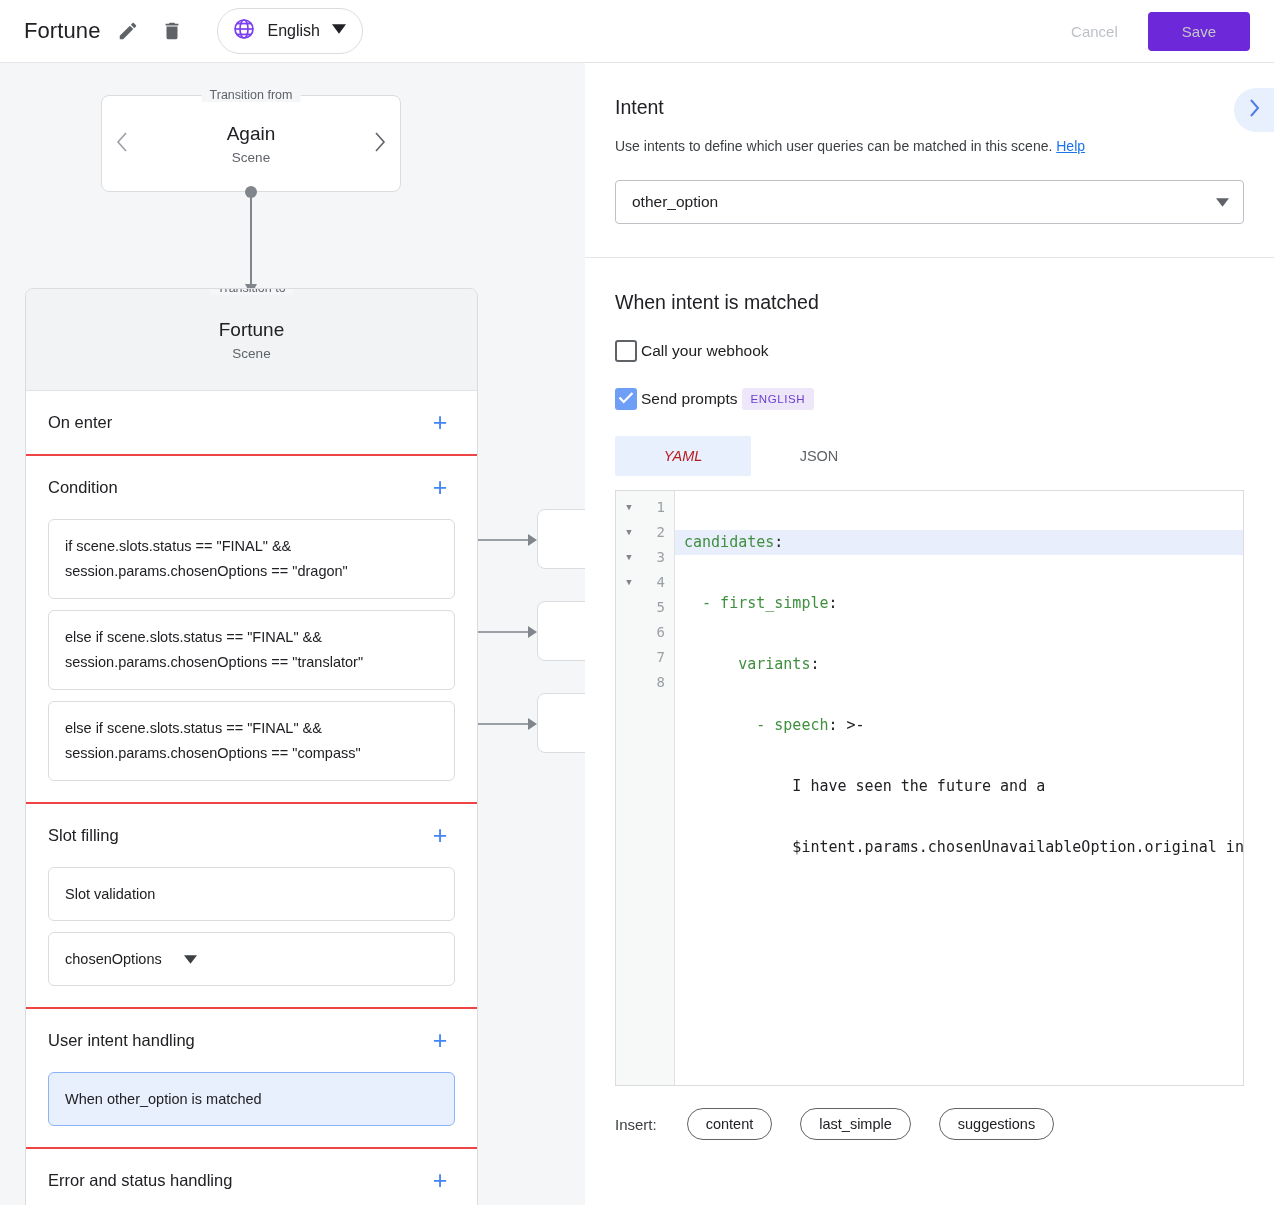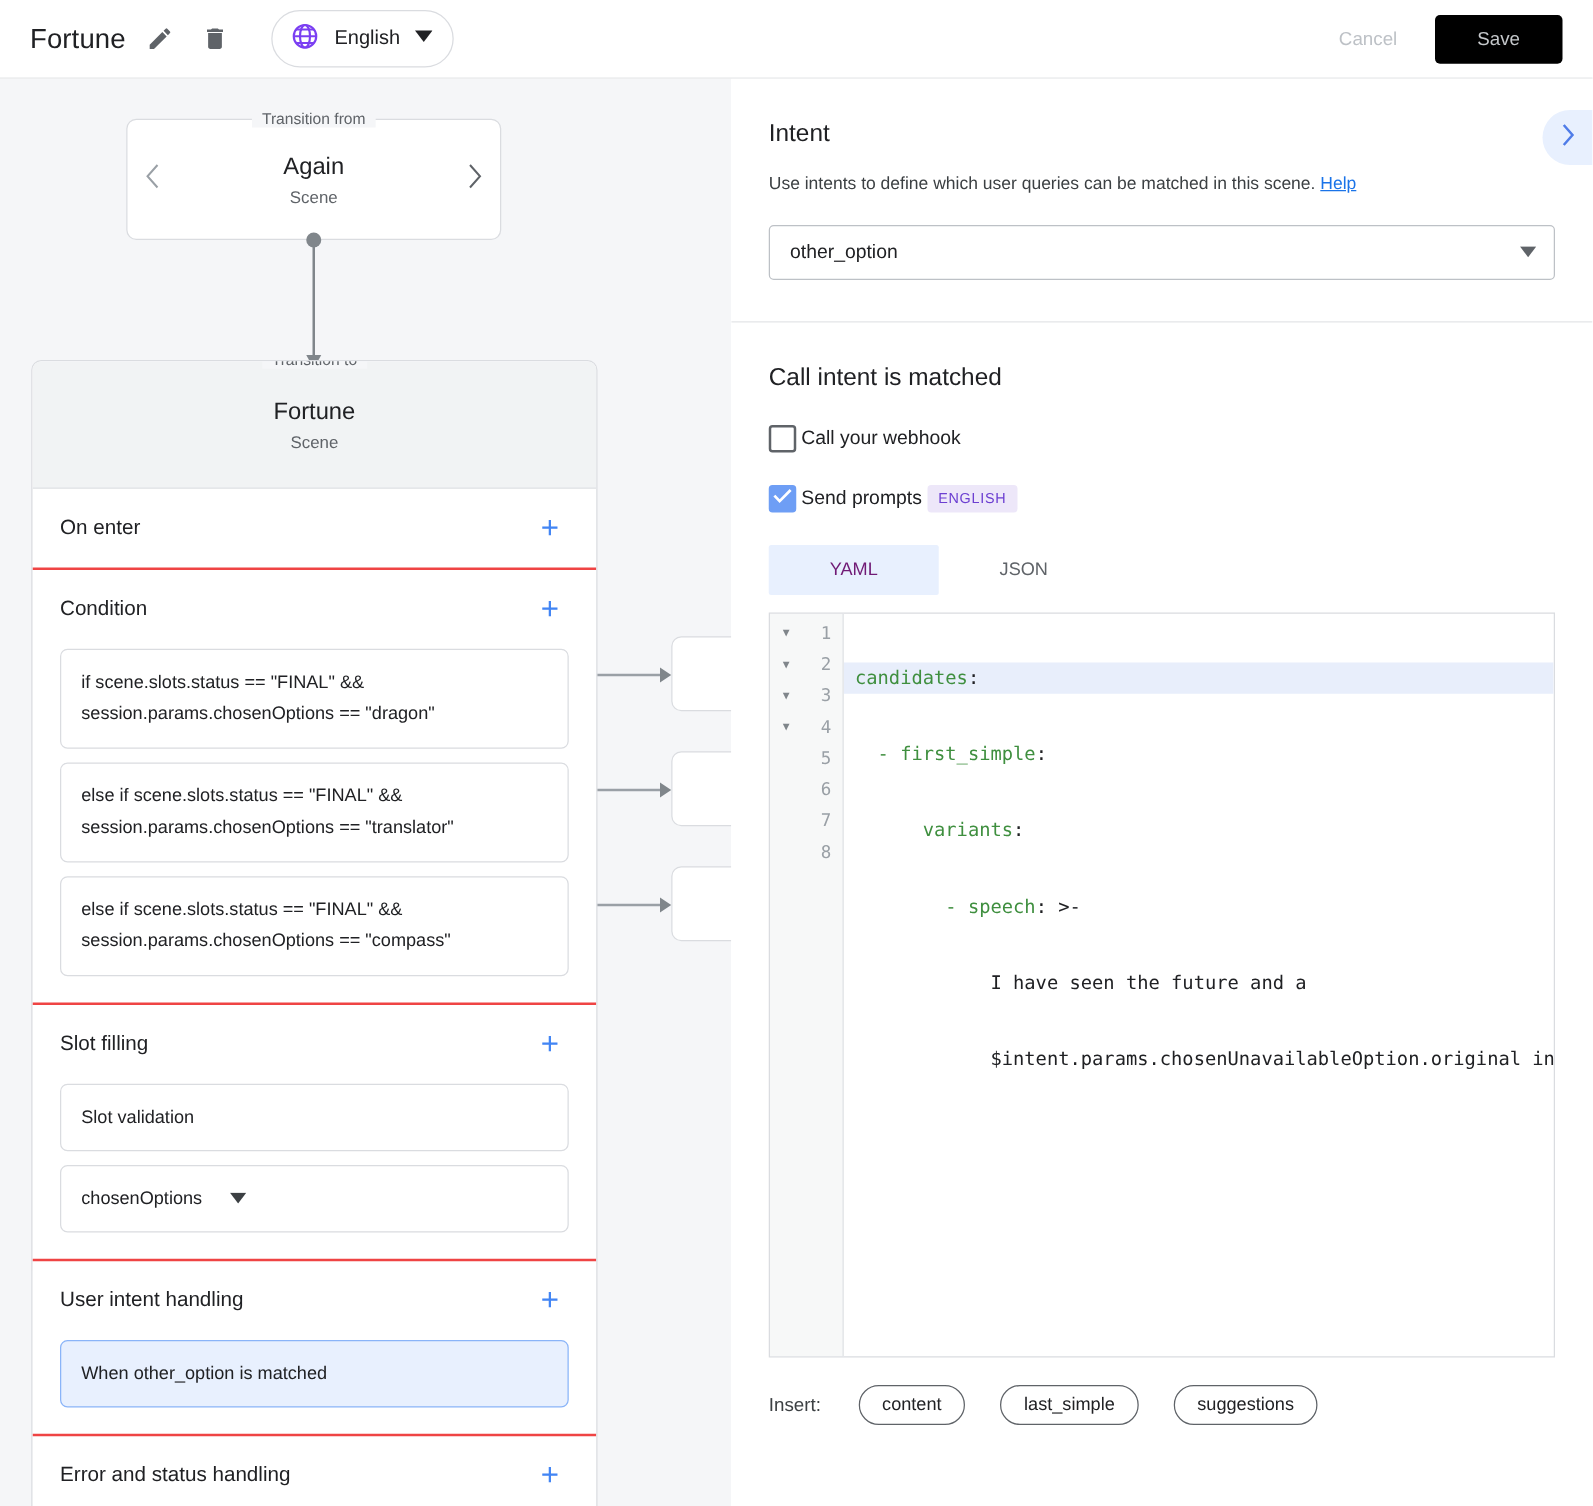--- a/index.html
+++ b/index.html
@@ -31,21 +31,21 @@
     border: 1px solid #dadce0; border-radius: 24px;
     display: flex; align-items: center; gap: 12px; background: #fff; cursor: pointer;
   }
   .lang-chip .lang-text { font-size: 16px; color: #202124; }
   .topbar-right { margin-left: auto; display: flex; align-items: center; padding-right: 24px; }
   .btn-cancel {
     font-size: 15px; color: #bdc1c6; background: transparent; border: none;
     padding: 10px 18px; border-radius: 4px; cursor: default;
   }
   .btn-save {
-    font-size: 15px; color: #c4c7ca; background: #000000; border: none;
+    font-size: 15px; color: #c4c7ca; background: #6d28d9; border: none;
     padding: 11px 34px; border-radius: 4px; margin-left: 12px; cursor: default;
   }
 
   
   .left-panel {
     position: absolute; left: 0; top: 63px; width: 585px; height: 1142px;
     background: #f5f6f8; overflow: hidden;
   }
 
   .fieldset-card {
@@ -151,21 +151,21 @@
   .badge {
     background: #ede7f9; color: #6c3fd1; font-size: 11.5px; letter-spacing: .6px;
     padding: 5px 9px; border-radius: 3px;
   }
 
   .tabs { display: flex; margin-top: 26px; }
   .tab {
     height: 40px; min-width: 136px; display: flex; align-items: center; justify-content: center;
     font-size: 14.5px; color: #5f6368; cursor: pointer; border-radius: 2px;
   }
-  .tab.active { background: #e8f0fe; color: #701a75; }
+  .tab.active { background: #e8f0fe; color: #b91c1c; font-style: italic; }
 
   .editor {
     margin-top: 14px; height: 596px; border: 1px solid #dadce0; border-top:1px solid #dadce0;
     display: flex; background: #fff; overflow: hidden; position: relative;
   }
   .gutter {
     width: 59px; background: #f7f8f8; border-right: 1px solid #e0e2e5;
     padding-top: 3px; flex: none;
   }
   .gutter-row {
@@ -392,21 +392,21 @@
         <svg width="13" height="9" viewBox="0 0 12 8" fill="#5f6368">
             <path d="M0 0h12L6 8z"></path>
           </svg>
       </span>
     </div>
   </div>
 
   <div class="divider-h"></div>
 
   <div class="rp-section">
-    <div class="rp-title">Call intent is matched</div>
+    <div class="rp-title">When intent is matched</div>
 
     <div class="chk-row">
       <div class="chk"></div>
       <span class="chk-label">Call your webhook</span>
     </div>
 
     <div class="chk-row">
       <div class="chk checked">
         <span>
           <svg width="16" height="13" viewBox="0 0 16 13" fill="none" stroke="#fff" stroke-width="2.2">

